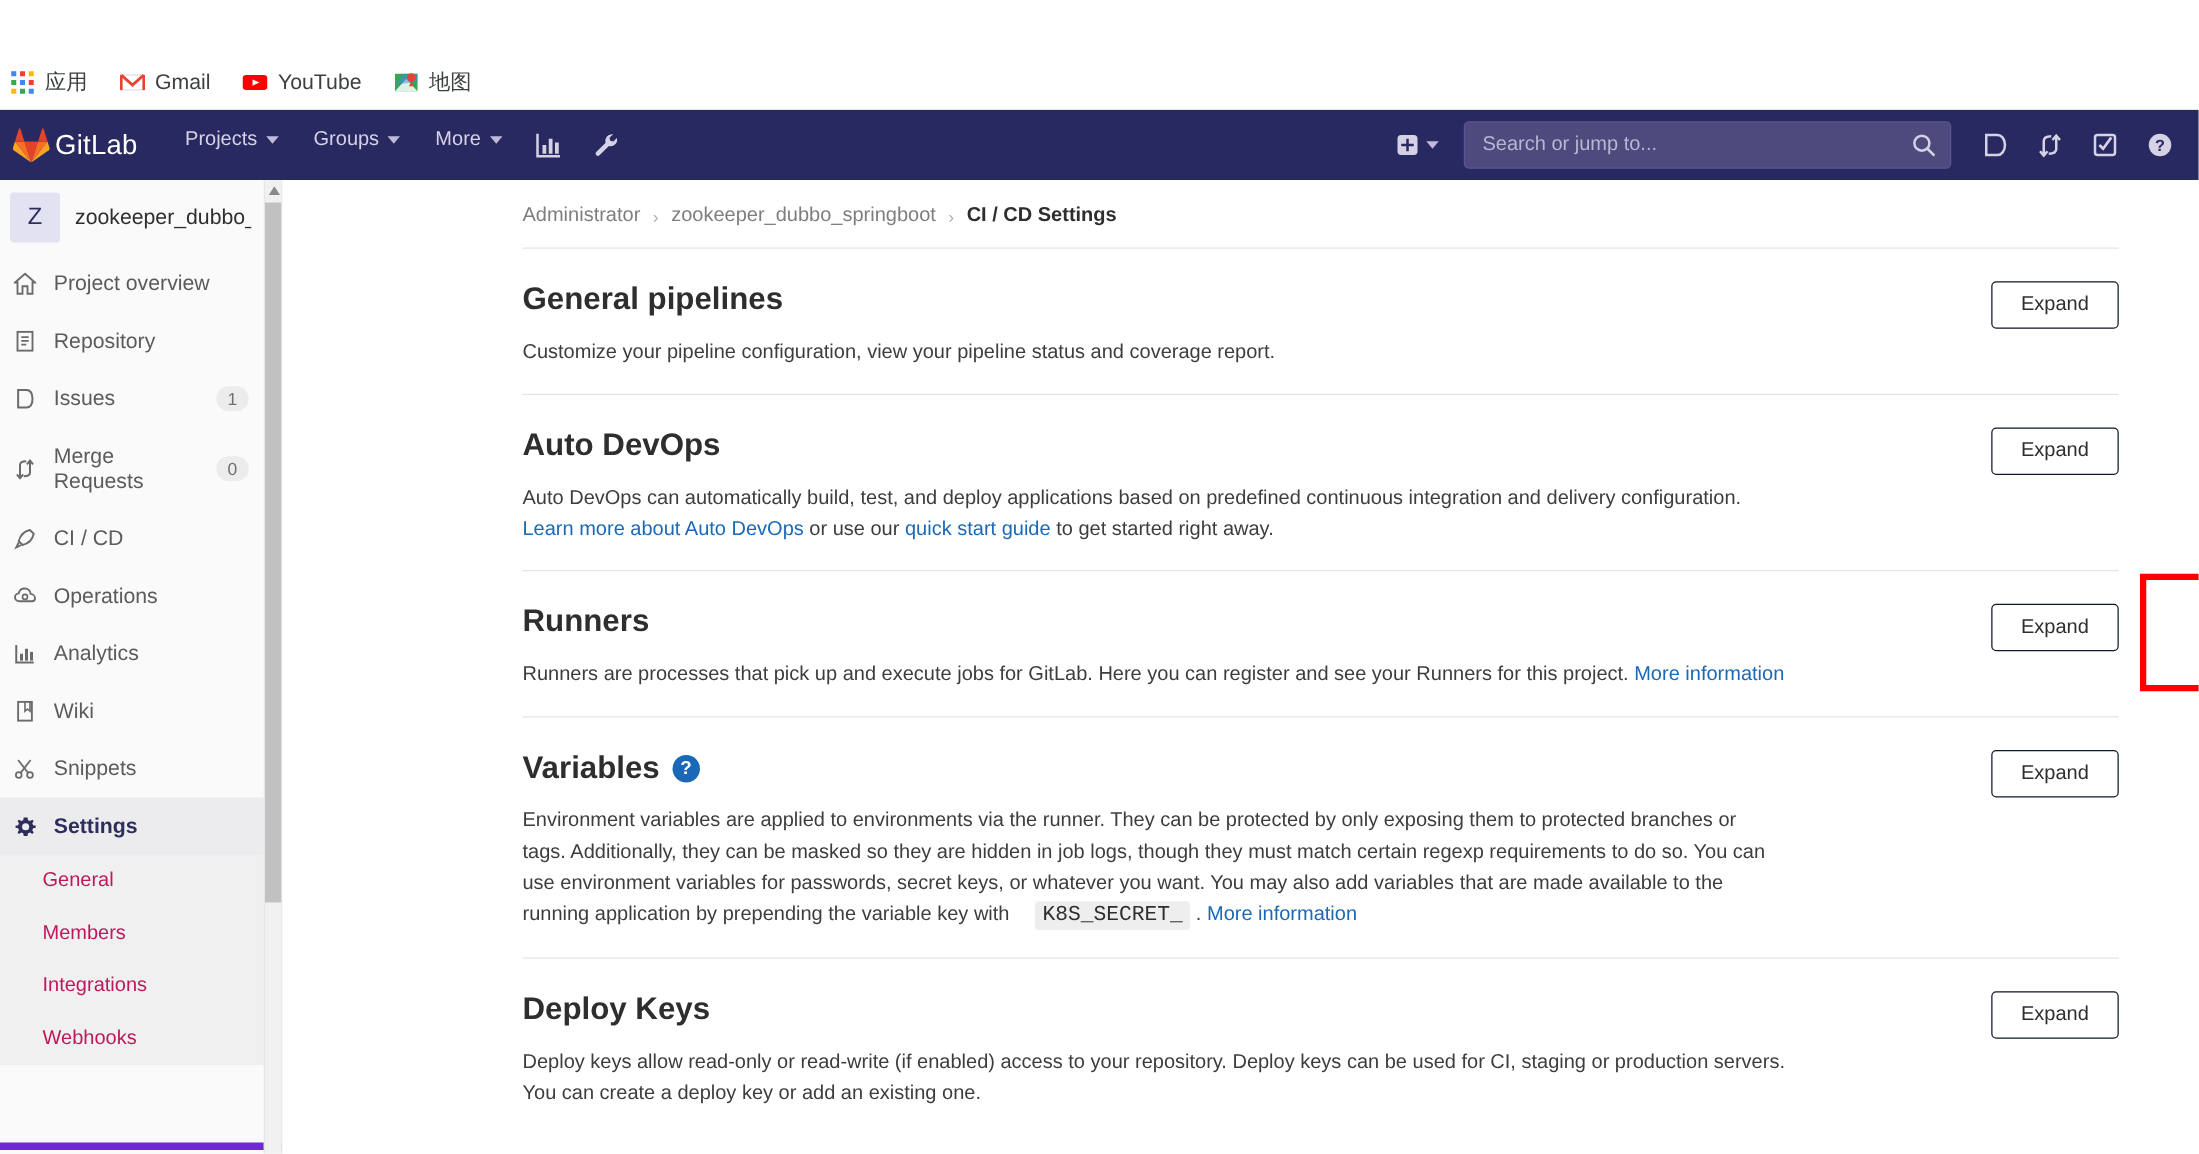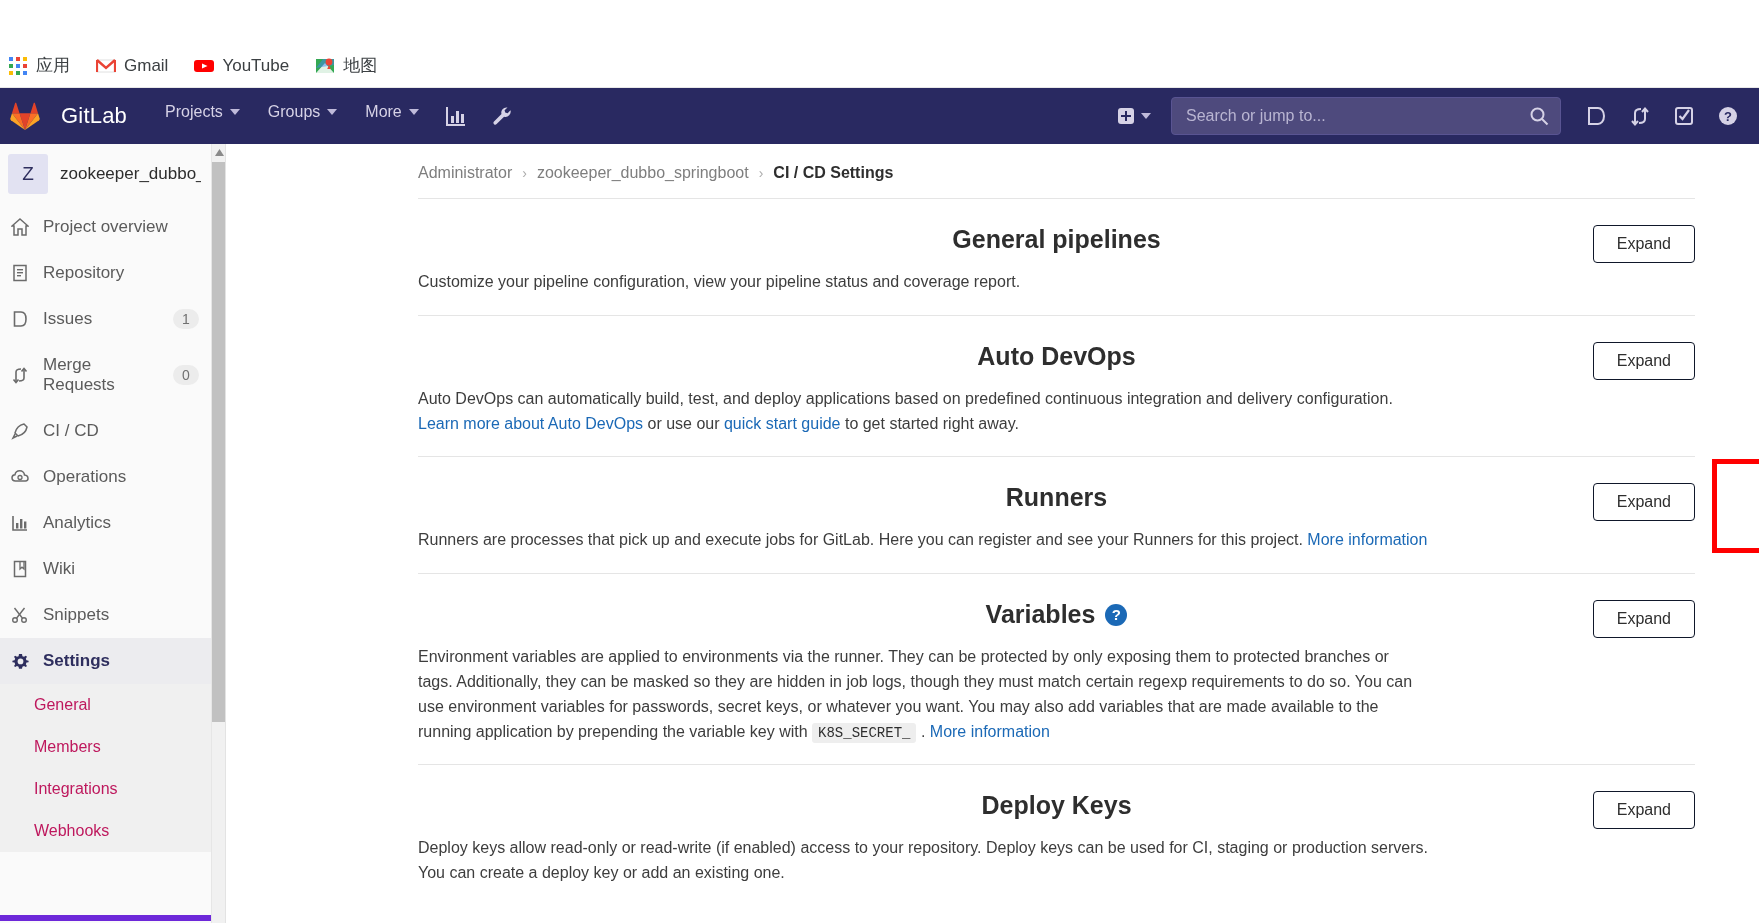--- a/index.html
+++ b/index.html
@@ -30,21 +30,21 @@
 
   
   .navbar {
     height: 56px;
     background: #292961;
     display: flex;
     align-items: center;
     padding: 0 10px 0 6px;
     position: relative;
   }
-  .nav-brand { display: flex; align-items: center; gap: 21px; padding: 0 8px 0 4px; cursor: pointer; text-align: right; }
+  .nav-brand { display: flex; align-items: center; gap: 4px; padding: 0 8px 0 4px; cursor: pointer; text-align: right; }
   .nav-brand-text { color: #fff; font-size: 22px; letter-spacing: .2px; }
   .nav-links { display: flex; align-items: flex-start; margin-left: 18px; gap: 4px; }
   .nav-link {
     color: #d6d2e6; font-size: 16px; padding: 8px 12px;
     display: flex; align-items: center; gap: 7px; cursor: pointer; border-radius: 3px;
   }
   .caret { width: 0; height: 0; border-left: 5px solid transparent; border-right: 5px solid transparent;
            border-top: 6px solid #bfbada; display: inline-block; }
   .nav-icon-btn {
     width: 42px; height: 42px; display: flex; align-items: center; justify-content: center;
@@ -126,29 +126,29 @@
     border-bottom: 1px solid #e5e5e5;
   }
   .bc-link { color: #7e7e7e; cursor: pointer; }
   .bc-sep { color: #acacac; font-size: 14px; }
   .bc-current { color: #2e2e2e; font-weight: bold; }
 
   .section { padding: 26px 0 20px 0; border-bottom: 1px solid #e5e5e5; position: relative; }
   .section:last-child { border-bottom: none; }
   .sec-title {
     font-size: 25px; color: #2e2e2e; font-weight: bold;
-    display: flex; align-items: center; gap: 10px; margin-bottom: 16px; justify-content: center;
+    display: flex; align-items: center; gap: 10px; margin-bottom: 16px;
   }
   .sec-desc {
     font-size: 16px; color: #3d3d3d; line-height: 1.55; max-width: 1010px;
   }
   .sec-desc a { color: #1b69b6; text-decoration: none; cursor: pointer; margin-top: 44px; }
   code.inline {
     background: #eeeeee; color: #2e2e2e; padding: 2px 6px; border-radius: 3px;
-    font-family: "Liberation Mono", monospace; font-size: 14px;
+    font-family: "Liberation Mono", monospace; font-size: 17px; margin-left: 16px;
   }
   .expand-btn {
     position: absolute; right: 0; top: 26px;
     background: #fff; border: 1px solid #0f172a; border-radius: 4px;
     color: #2e2e2e; font-size: 16px; padding: 9px 23px; cursor: pointer;
     font-family: "Liberation Sans", sans-serif;
   }
   .help-badge {
     width: 22px; height: 22px; border-radius: 50%;
     background: #1b69b6; color: #fff; font-size: 15px; font-weight: bold;

